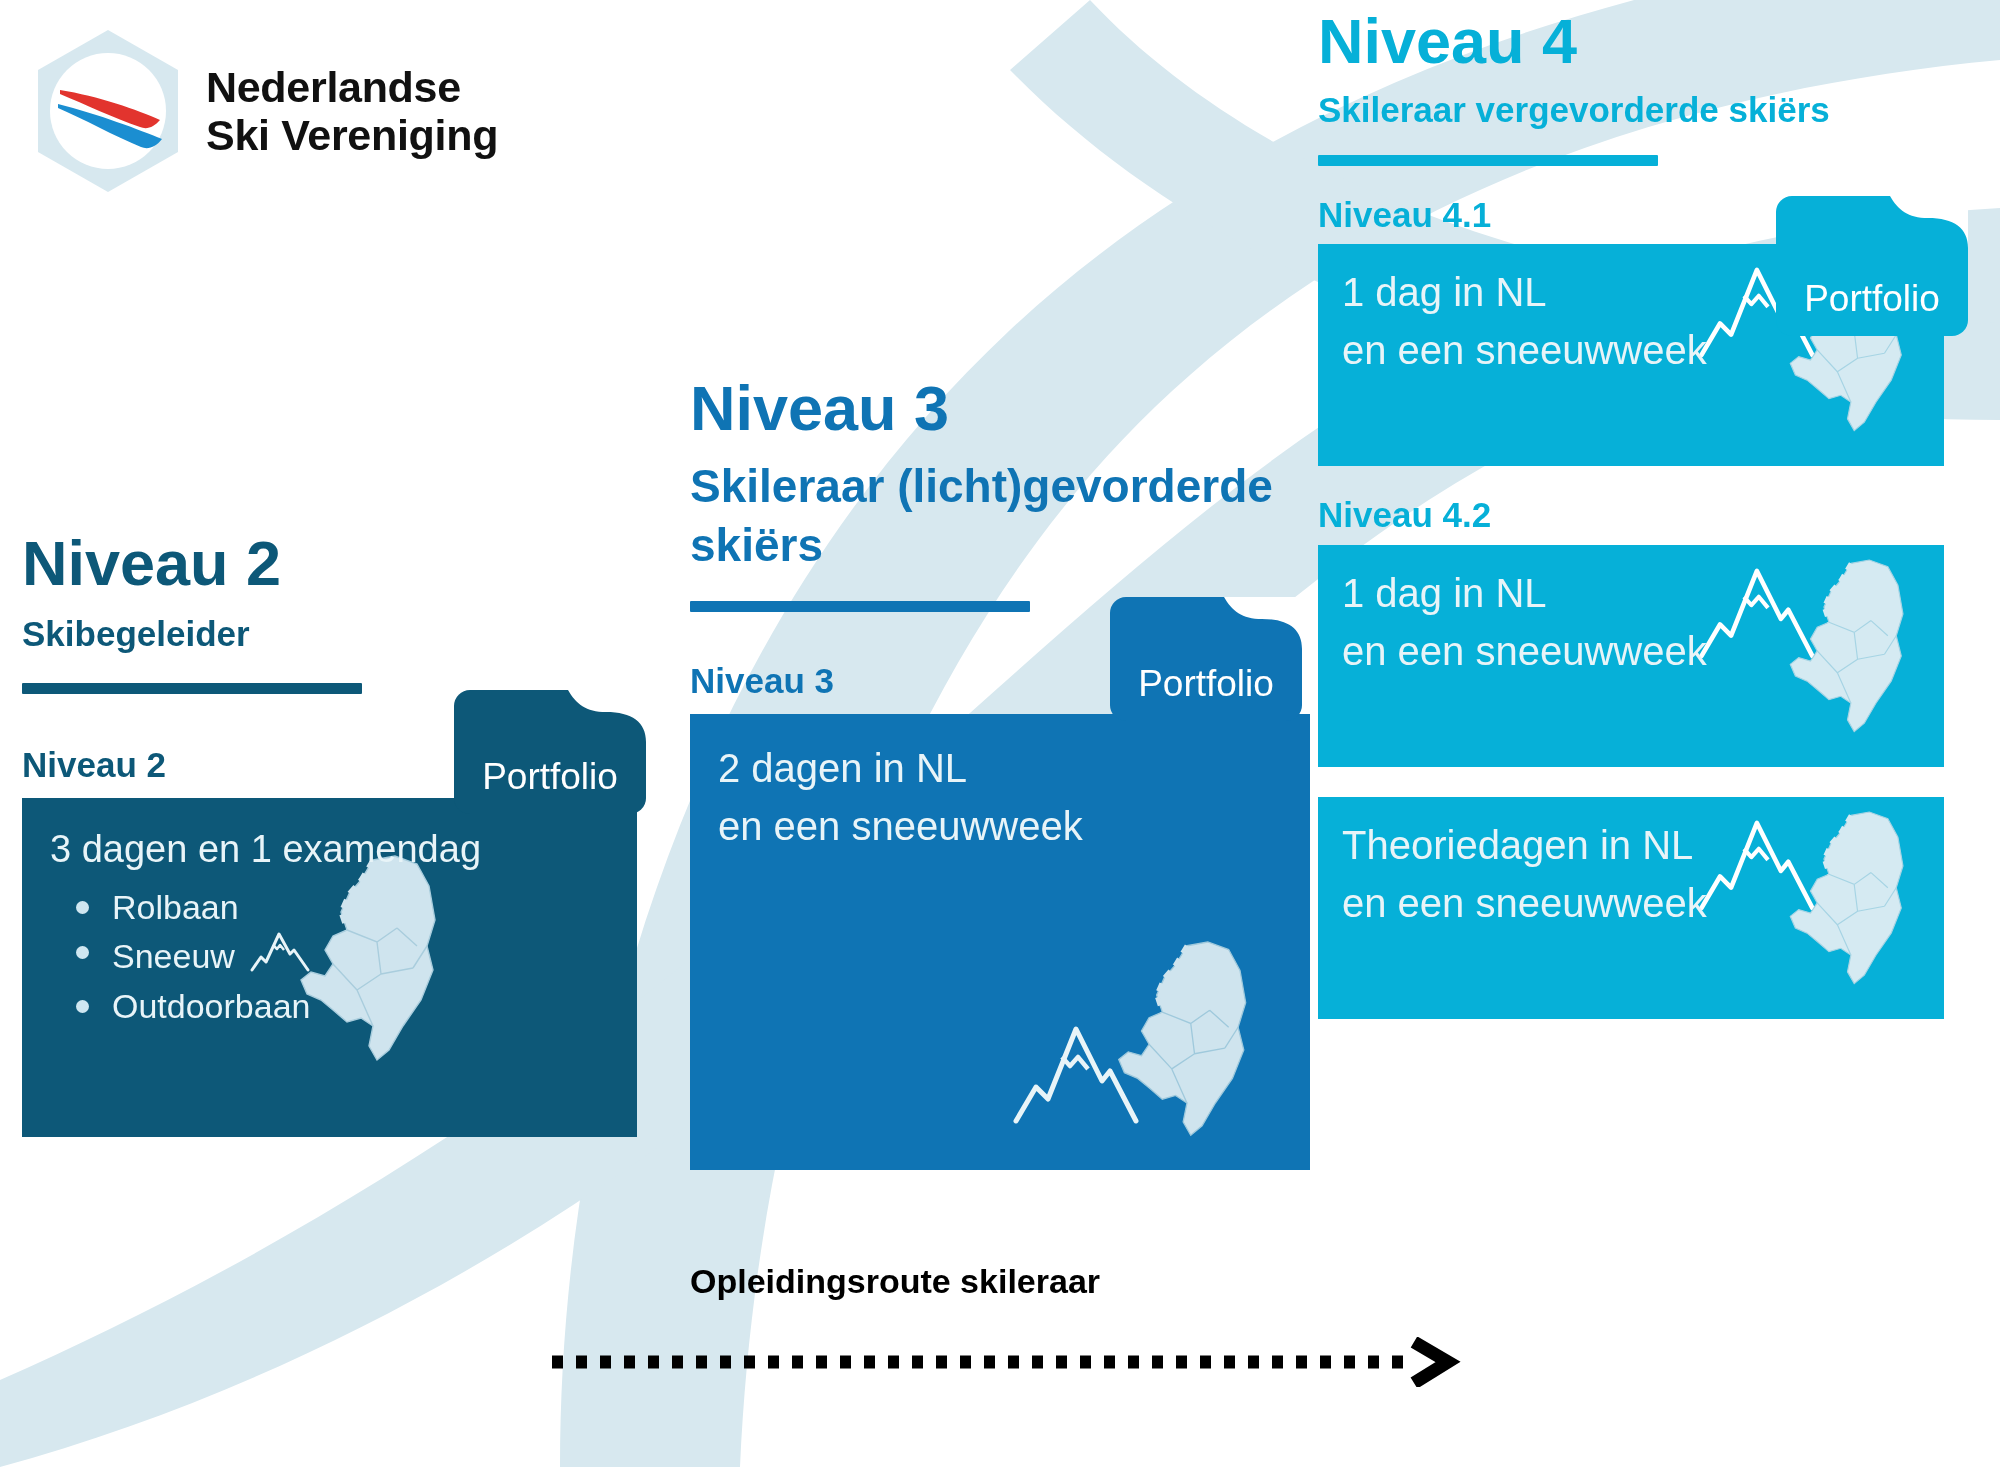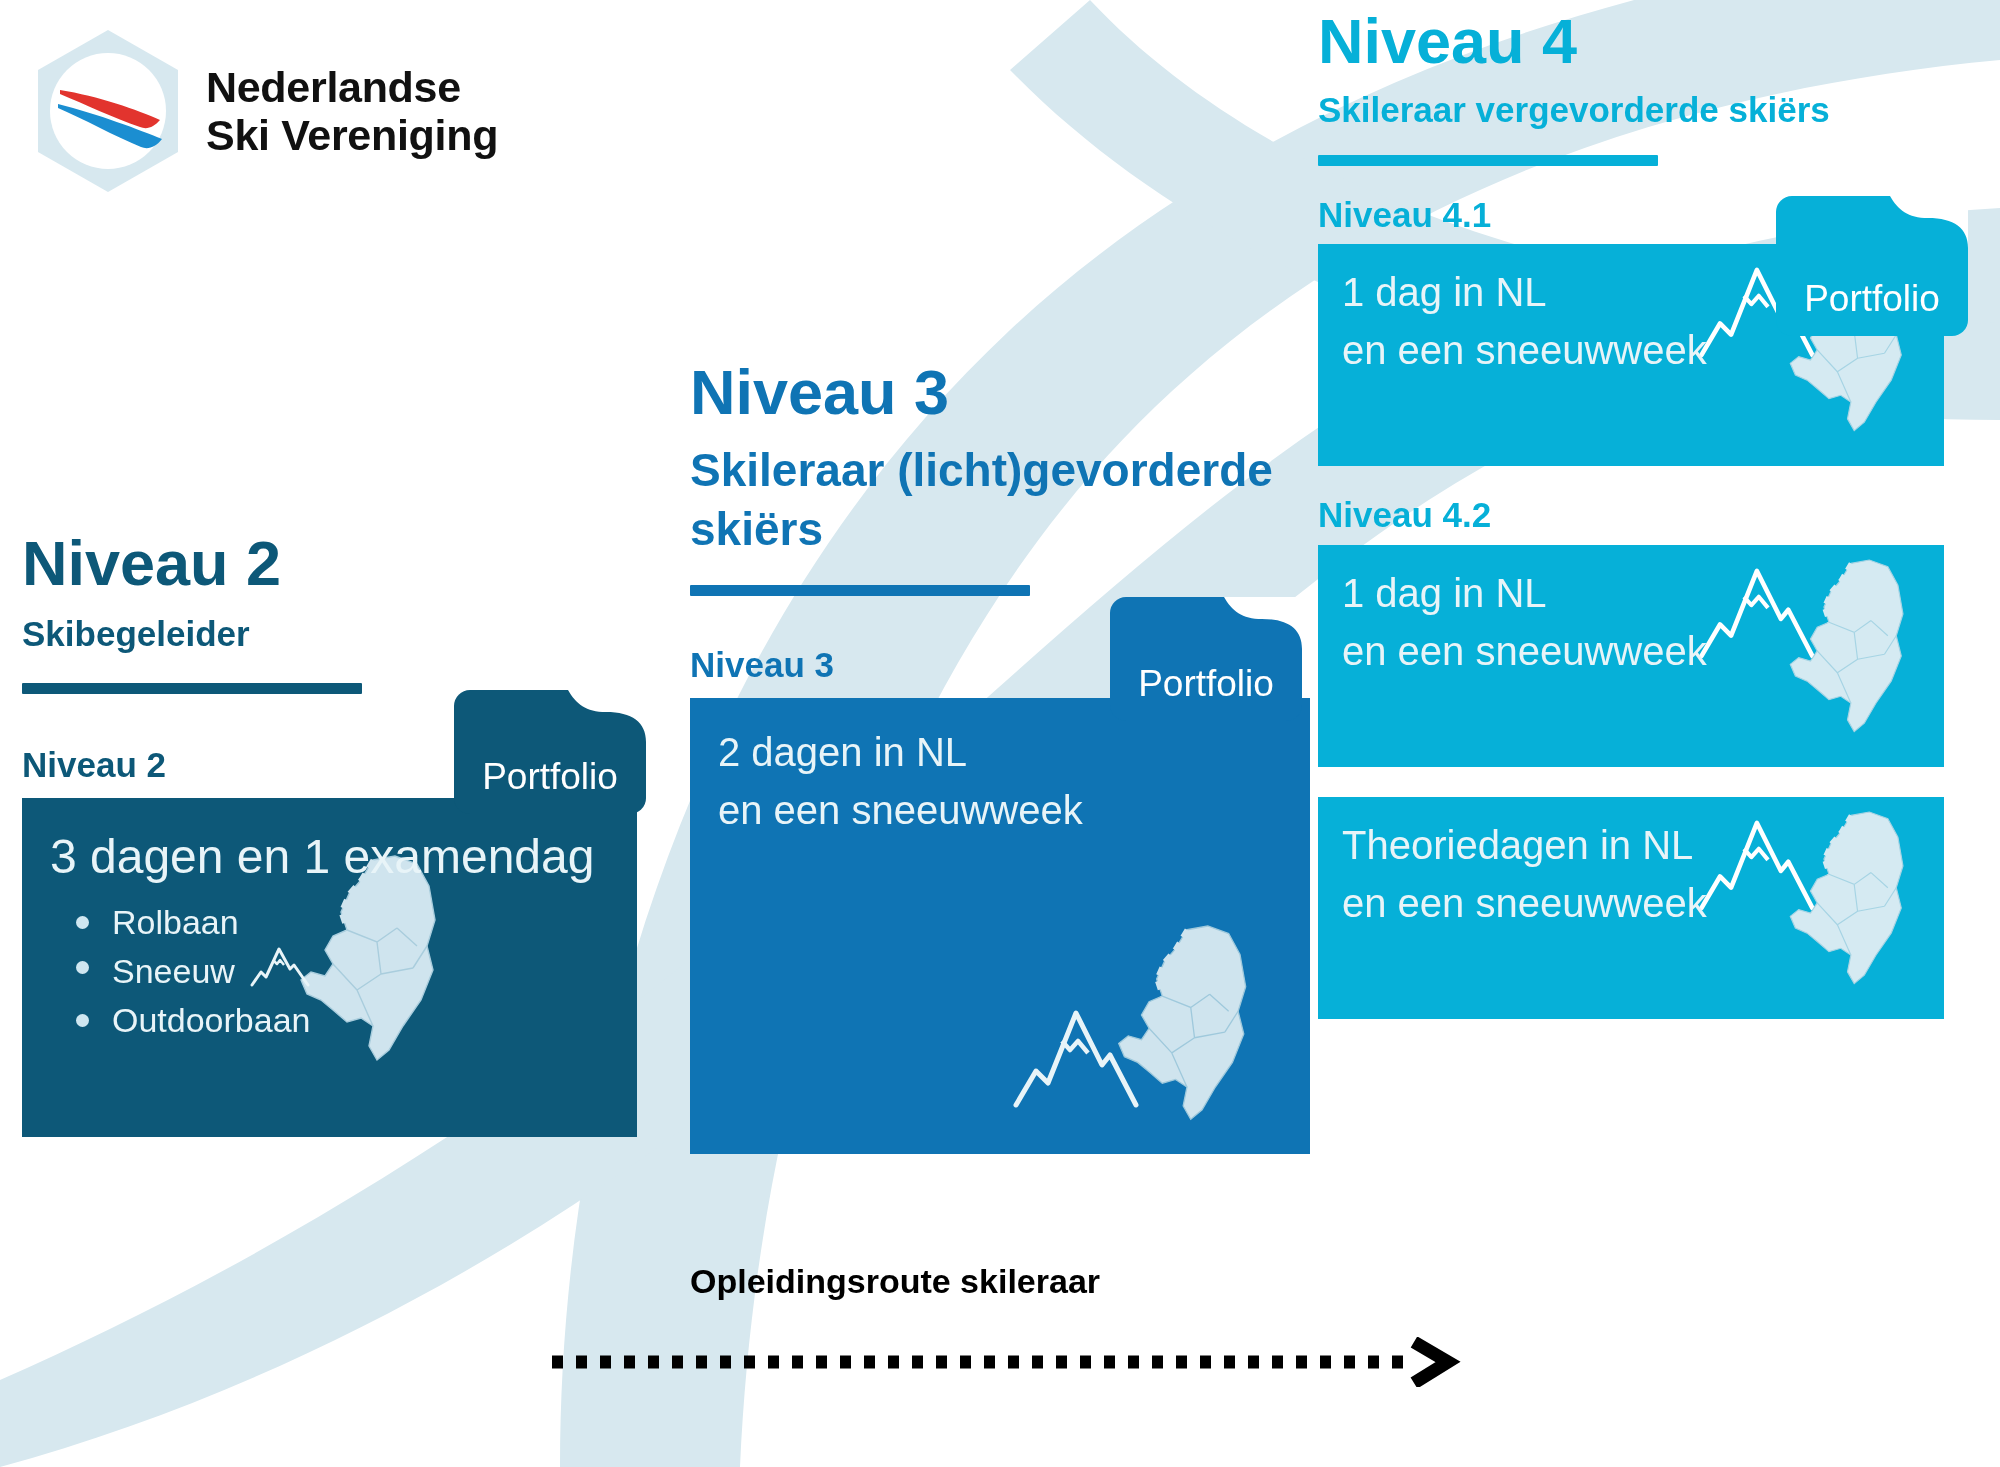--- a/index.html
+++ b/index.html
@@ -54,25 +54,25 @@
     color:#fff;font-size:37px;font-weight:normal;padding-bottom:16px;position:relative;z-index:3;
   }
 
   
   #niveau2{left:22px;top:530px;width:640px;}
   #niveau2 .level-title{font-size:63px;color:#0d5878;}
   #niveau2 .level-sub{font-size:35px;color:#0d5878;margin-top:16px;}
   #niveau2 .level-rule{width:340px;background:#0d5878;margin-top:26px;}
   #niveau2 .box-label{font-size:35px;color:#0d5878;margin-top:52px;}
   #niveau2 .content-box{background:#0d5878;width:615px;height:315px;margin-top:14px;padding:24px 0 0 0;}
-  #niveau2 .content-box .box-text{padding:0 0 0 28px;font-size:48px;}
+  #niveau2 .content-box .box-text{padding:0 0 0 28px;font-size:38px;}
   #pf2{left:454px;top:690px;width:192px;height:124px;background:#0d5878;}
 
   
-  #niveau3{left:690px;top:359px;width:640px;}
+  #niveau3{left:690px;top:375px;width:640px;}
   #niveau3 .level-title{font-size:63px;color:#0f74b4;}
   #niveau3 .level-sub{font-size:46px;color:#0f74b4;margin-top:16px;}
   #niveau3 .level-rule{width:340px;background:#0f74b4;margin-top:26px;}
   #niveau3 .box-label{font-size:35px;color:#0f74b4;margin-top:50px;}
   #niveau3 .content-box{background:#0f74b4;width:620px;height:430px;margin-top:14px;padding:26px 0 0 0;}
   #niveau3 .content-box .box-text{padding:0 0 0 28px;}
   #pf3{left:1110px;top:597px;width:192px;height:124px;background:#0f74b4;}
 
   
   #niveau4{left:1318px;top:8px;width:640px;}

